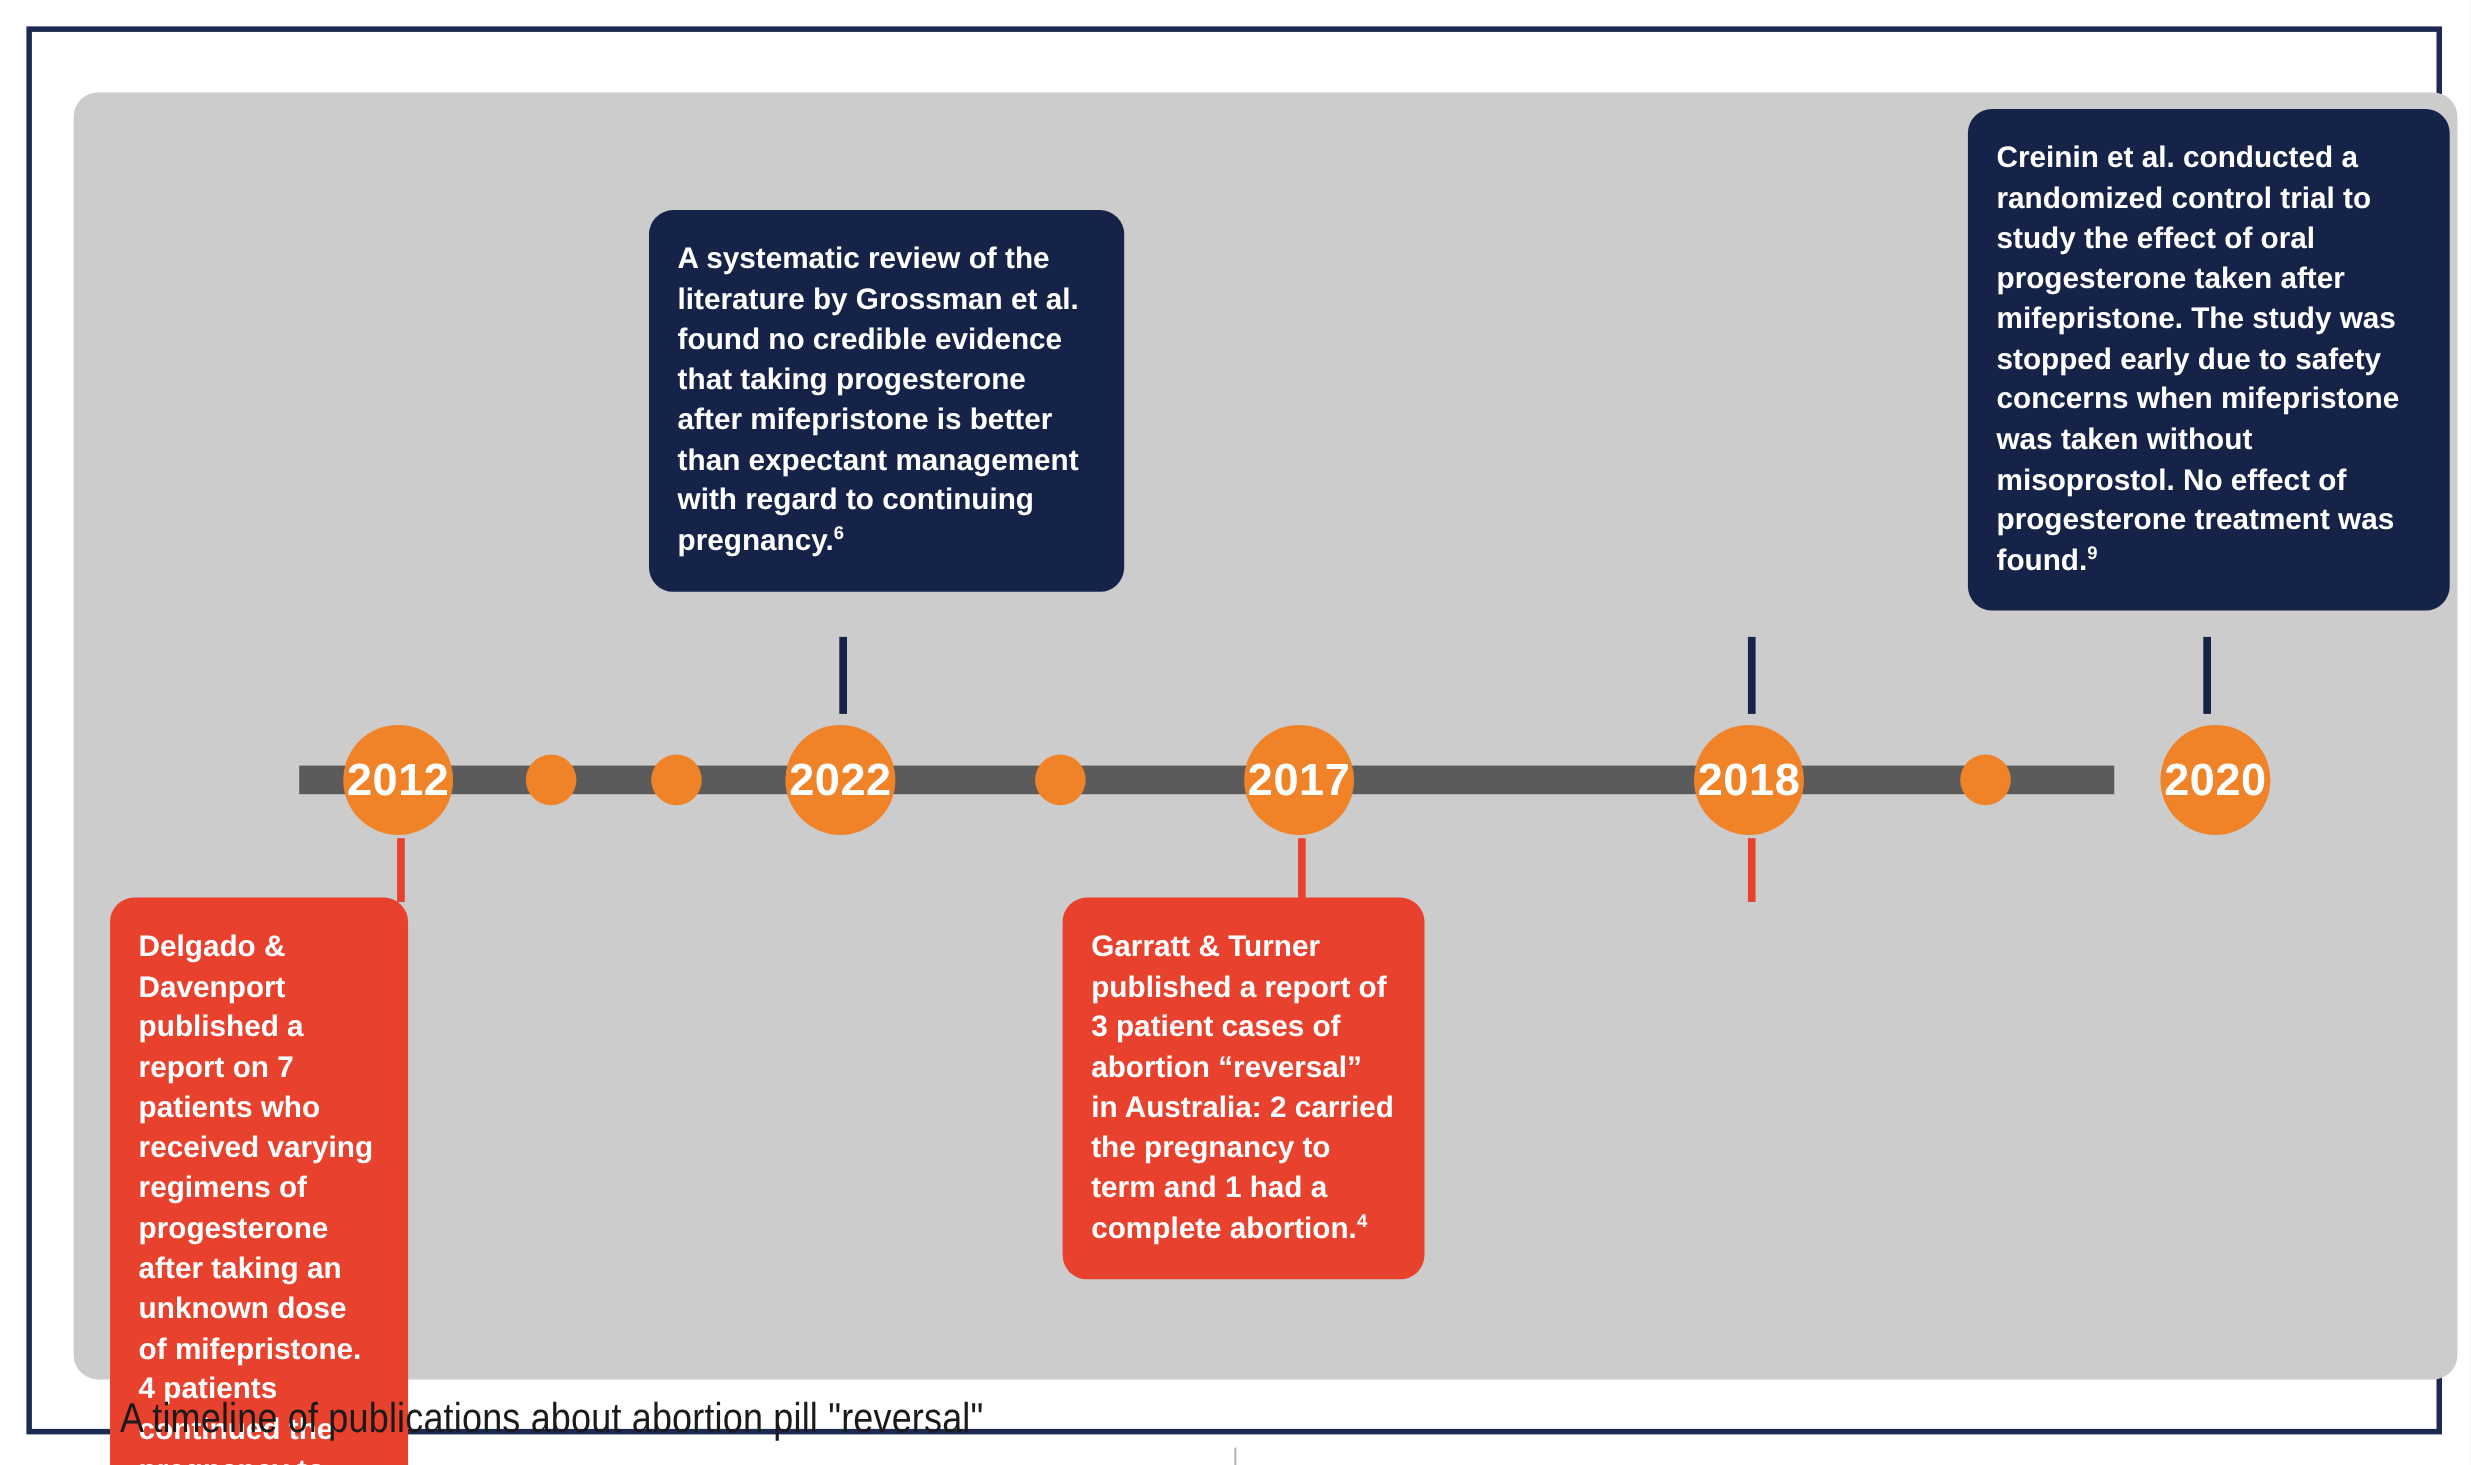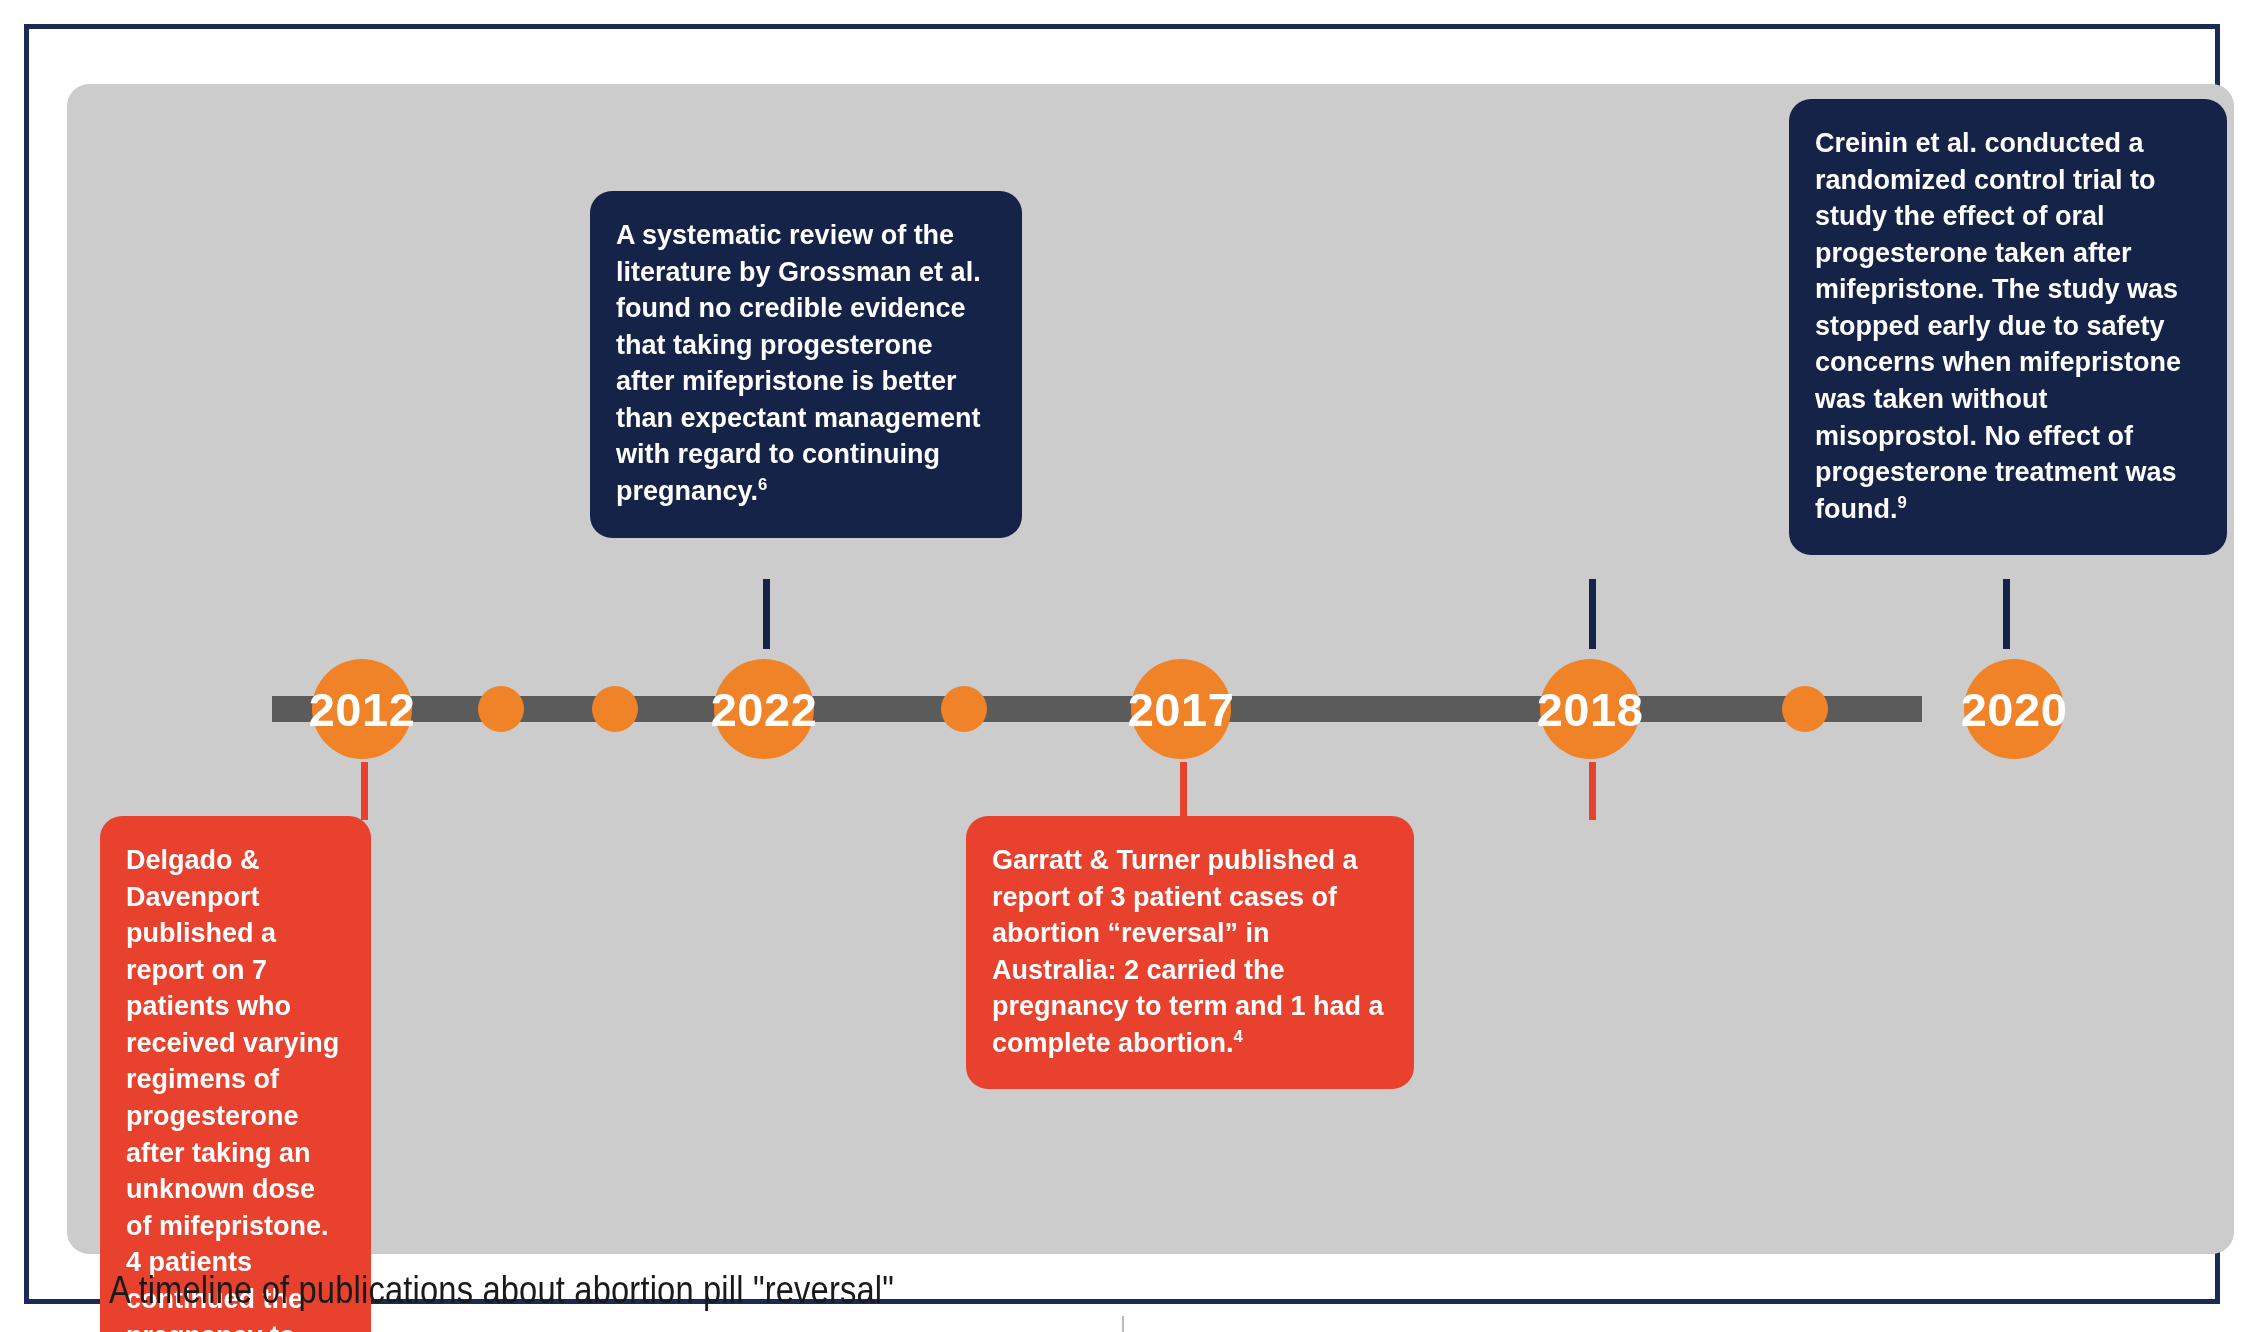--- a/index.html
+++ b/index.html
@@ -50,21 +50,21 @@
 
   .year-node {
     position: absolute;
     width: 100px;
     height: 100px;
     margin-left: -50px;
     margin-top: -50px;
     border-radius: 50%;
     background: #f08228;
     color: #ffffff;
-    font-size: 47px;
+    font-size: 41px;
     font-weight: 700;
     letter-spacing: 0.5px;
     display: flex;
     align-items: center;
     justify-content: center;
     line-height: 1;
   }
 
   .dot-node {
     position: absolute;
@@ -167,21 +167,21 @@
     <div class="year-node" style="left:1947px; top:625px;">2020</div>
 
     <div class="connector red" style="left:297px; top:678px; height:58px;"></div>
     <div class="card red" style="left:33px; top:732px; width:271px;">
       <p>
         <span>Delgado &amp; Davenport published a report on 7 patients who received varying regimens of progesterone after taking an unknown dose of mifepristone. 4 patients continued the pregnancy to term, 2 had an abortion within 3 days, and 1 lacked outcome data.</span>
       </p>
     </div>
 
     <div class="connector red" style="left:1116px; top:678px; height:58px;"></div>
-    <div class="card red" style="left:899px; top:732px; width:448px;">
+    <div class="card red" style="left:899px; top:732px; width:329px;">
       <p>
         <span>Garratt &amp; Turner published a report of 3 patient cases of abortion “reversal” in Australia: 2 carried the pregnancy to term and 1 had a complete abortion.</span><sup>4</sup>
       </p>
     </div>
 
     <div class="connector red" style="left:1525px; top:678px; height:58px;"></div>
 
   </div>
 
   <div id="caption">A timeline of publications about abortion pill "reversal"</div>

